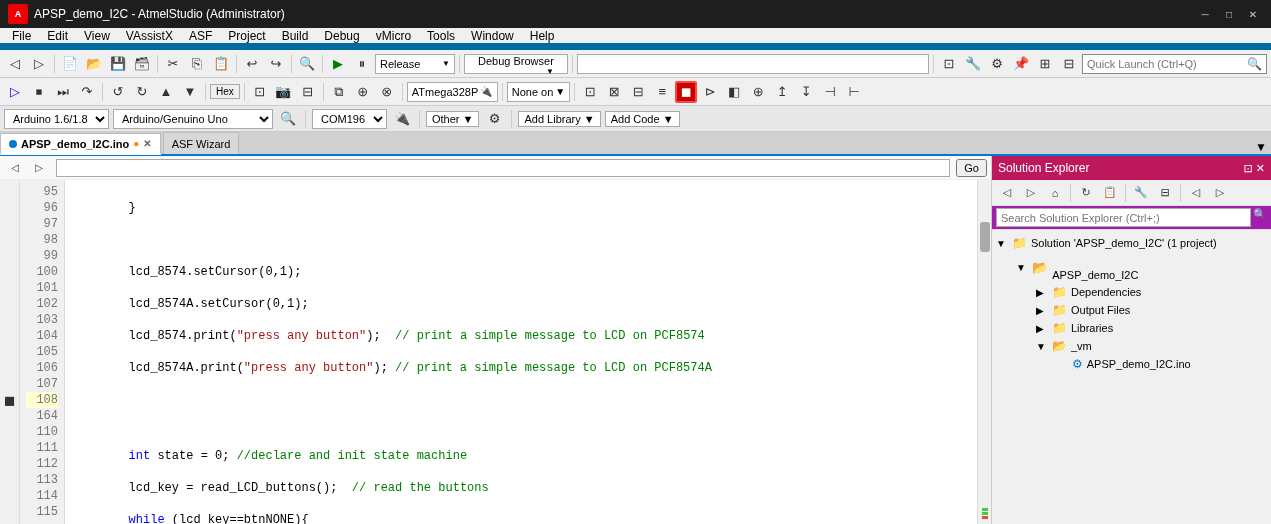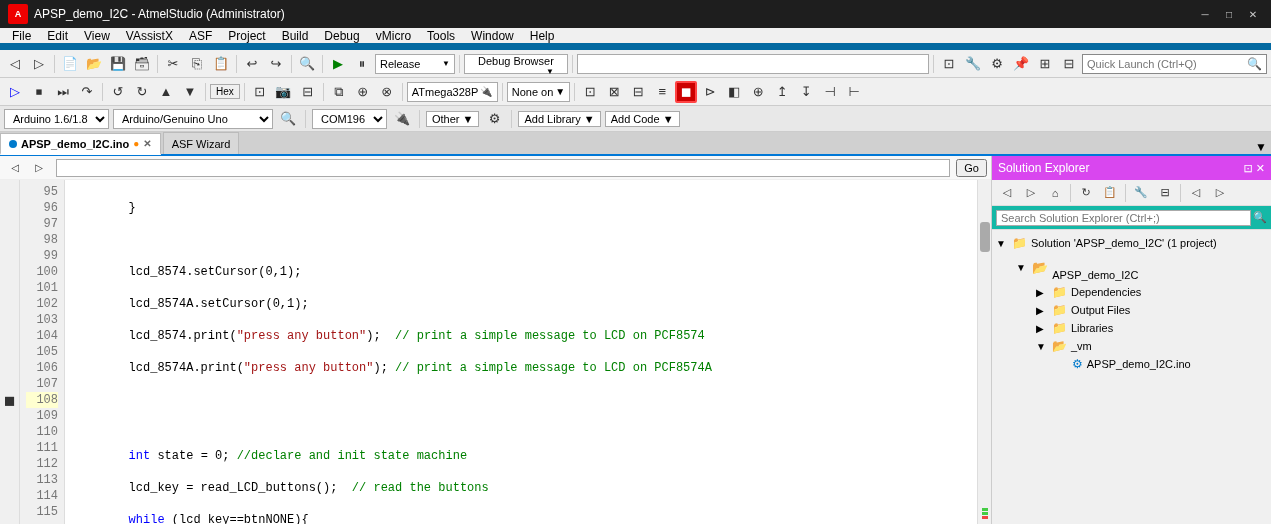--- a/index.html
+++ b/index.html
@@ -174,43 +174,42 @@
 
     
     #solution-explorer {
       width: 280px;
       background: #f0f0f0;
       border-left: 1px solid #ccc;
       display: flex;
       flex-direction: column;
     }
     #se-header {
-      background: #d946ef;
+      background: #be185d;
       color: white;
       padding: 3px 6px;
       font-size: 12px;
       display: flex;
       align-items: center;
       justify-content: space-between;
       height: 24px;
     }
     #se-toolbar {
       display: flex;
       align-items: center;
       gap: 2px;
       padding: 2px 4px;
       background: #f0f0f0;
       border-bottom: 1px solid #ddd;
       height: 26px;
     }
     #se-search {
       display: flex;
-      align-items: center;
       padding: 2px 4px;
-      background: #14b8a6;
+      background: #a21caf;
       border-bottom: 1px solid #ddd;
       height: 24px;
     }
     #se-search input {
       flex: 1;
       border: 1px solid #aaa;
       font-size: 11px;
       padding: 1px 4px;
       color: #888;
     }
@@ -453,21 +452,21 @@
         <div>99</div>
         <div>100</div>
         <div>101</div>
         <div>102</div>
         <div>103</div>
         <div>104</div>
         <div>105</div>
         <div>106</div>
         <div>107</div>
         <div style="background:#ffffd0;">108</div>
-        <div>109</div>
+        <div>164</div>
         <div>110</div>
         <div>111</div>
         <div>112</div>
         <div>113</div>
         <div>114</div>
         <div>115</div>
       </div>
 
       <div id="code-content">
 <div style="height:16px;">        }</div>

